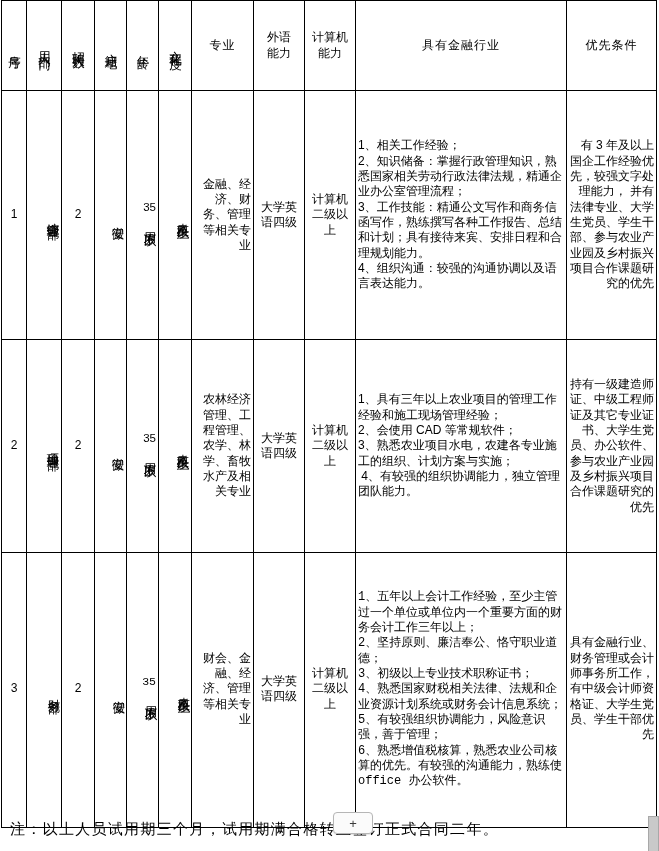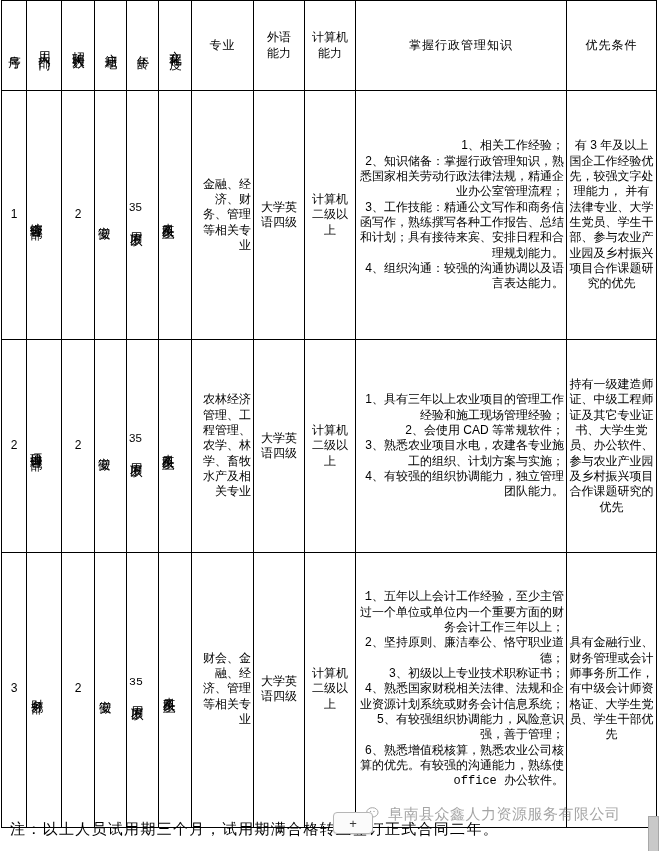--- a/index.html
+++ b/index.html
@@ -77,48 +77,48 @@
   .c-major   { width: 62px; }
   .c-lang    { width: 51px; }
   .c-comp    { width: 51px; }
   .c-qual    { width: 211px; }
   .c-pri     { width: 90px; }
   .cell-num {
     text-align: center;
     font-size: 11px;
   }
   .cell-vert {
-    text-align: left;
+    text-align: right;
   }
   .cell-vert .vtext {
     letter-spacing: 1px;
     font-size: 12.5px;
   }
   .cell-stack-narrow {
     text-align: center;
     font-size: 12.5px;
     line-height: 1.5;
     letter-spacing: 0px;
   }
   .cell-major {
     text-align: right;
     font-size: 12.5px;
     line-height: 1.5;
     padding-left: 4px;
     padding-right: 4px;
   }
   .cell-qual {
-    text-align: right;
+    text-align: left;
     font-size: 12.2px;
     line-height: 1.52;
     padding: 3px 5px;
     vertical-align: middle;
   }
   .cell-pri {
-    text-align: center;
+    text-align: right;
     font-size: 12.3px;
     line-height: 1.55;
     padding: 3px 3px;
     vertical-align: middle;
   }
 
   .age-num {
     font-size: 11.5px;
   }
 
@@ -233,21 +233,21 @@
         </th>
         <th class="hdr-narrow">
           <div>外语</div>
           <div>能力</div>
         </th>
         <th class="hdr-narrow">
           <div>计算机</div>
           <div>能力</div>
         </th>
         <th class="hdr-wide">
-          <span>掌握行政管理知识</span>
+          <span>具有金融行业</span>
         </th>
         <th class="hdr-wide">
           <span>优先条件</span>
         </th>
       </tr>
     </thead>
 
     <tbody>
 
       <tr class="r1">
@@ -328,31 +328,20 @@
 5、有较强组织协调能力，风险意识强，善于管理；
 6、熟悉增值税核算，熟悉农业公司核算的优先。有较强的沟通能力，熟练使 office 办公软件。</td>
         <td class="cell-pri">具有金融行业、财务管理或会计师事务所工作，有中级会计师资格证、大学生党员、学生干部优先</td>
       </tr>
 
     </tbody>
   </table>
 
   <div class="note">注：以上人员试用期三个月，试用期满合格转正签订正式合同二年。</div>
 
-  <div class="watermark">
-    <span class="wm-icon">
-      <svg viewBox="0 0 24 24" width="17" height="17" aria-hidden="true">
-        <ellipse cx="9" cy="9" rx="8" ry="6.6" fill="none" stroke="#5a5a5a" stroke-width="1.4"></ellipse>
-        <path d="M5.5 14.2 L3.2 16.6 L4.1 13.4 Z" fill="#5a5a5a"></path>
-        <circle cx="6.4" cy="7.6" r="0.95" fill="#5a5a5a"></circle>
-        <circle cx="11.3" cy="7.6" r="0.95" fill="#5a5a5a"></circle>
-      </svg>
-    </span>
-    <span>阜南县众鑫人力资源服务有限公司</span>
-  </div>
 
   <div class="plus-handle">
     <span>+</span>
   </div>
 
   <div class="edge-stub"></div>
 
 </div>
 
 </body></html>

